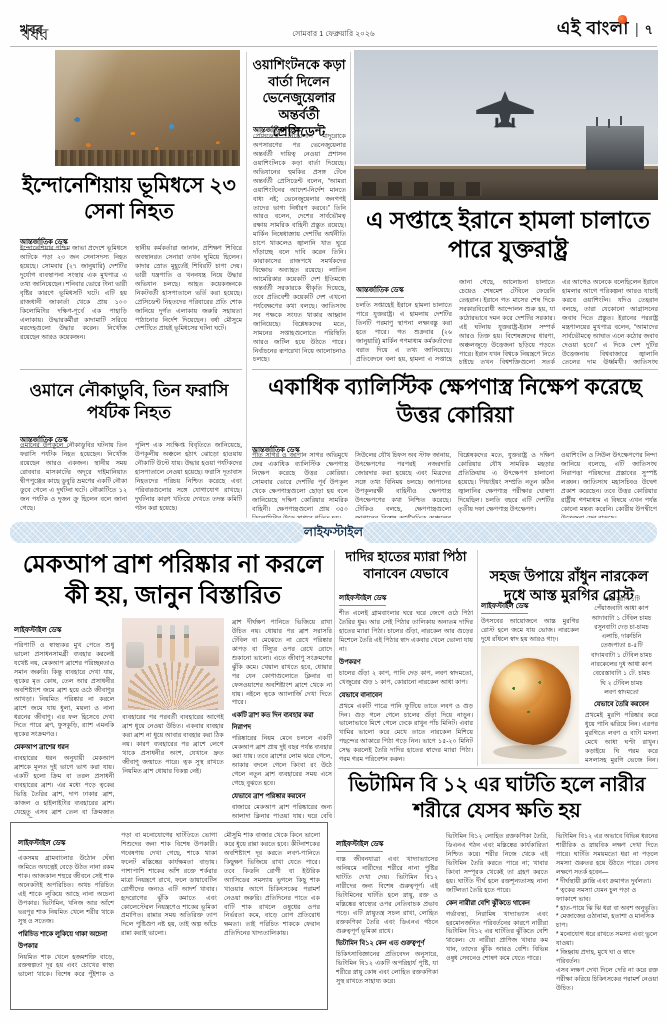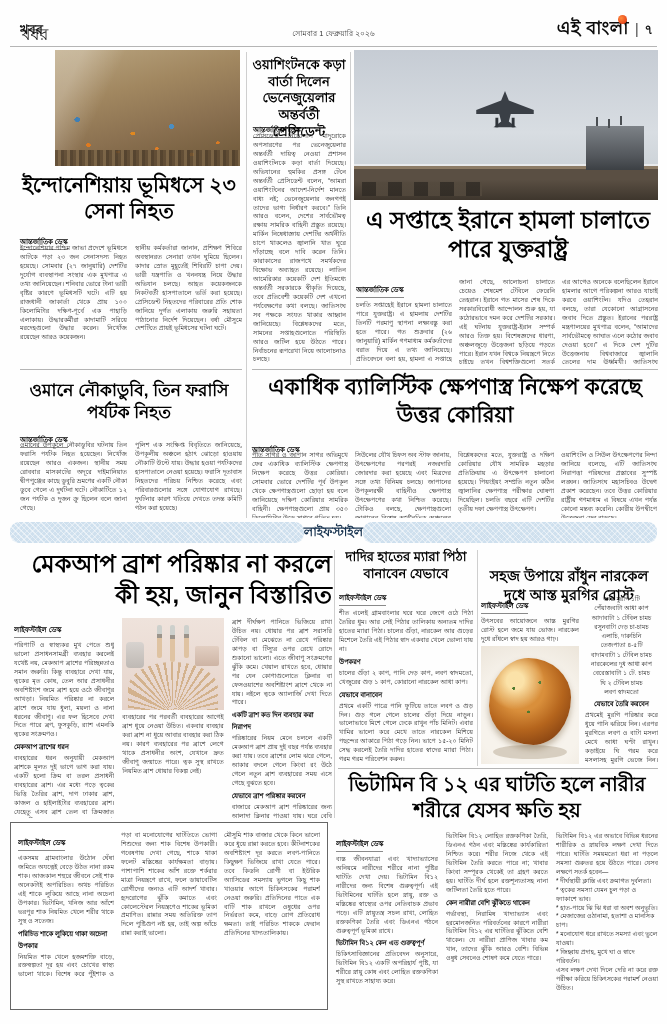--- a/index.html
+++ b/index.html
@@ -173,21 +173,21 @@
   <div class="abs ls-banner" style="left:10px;right:10px;top:522px;">
     <div class="ls-bar"></div>
     <div class="ls-title">লাইফস্টাইল</div>
     <div class="ls-bar"></div>
   </div>
 
   <div class="abs vrule" style="left:334px;top:550px;height:268px;"></div>
   <div class="abs vrule" style="left:477px;top:550px;height:216px;"></div>
   <div class="abs hrule" style="left:338px;width:320px;top:768px;"></div>
 
-  <div class="abs hl" style="left:14px;top:549px;width:318px;font-size:24px;text-align:right;">মেকআপ ব্রাশ পরিষ্কার না করলে কী হয়, জানুন বিস্তারিত</div>
+  <div class="abs hl" style="left:14px;top:549px;width:318px;font-size:24px;">মেকআপ ব্রাশ পরিষ্কার না করলে কী হয়, জানুন বিস্তারিত</div>
   <div class="abs cols" style="left:14px;top:618px;width:318px;height:200px;gap:8px;">
     <div class="col" style="width:101px;height:200px;">
       <span class="byline">লাইফস্টাইল ডেস্ক</span>
       <div class="bt">পরিপাটি ও স্বাস্থ্যকর মুখ পেতে শুধু ভালো প্রসাধনসামগ্রী ব্যবহার করলেই যথেষ্ট নয়, মেকআপ ব্রাশের পরিচ্ছন্নতাও সমান জরুরি। কিন্তু ব্যবহারে দেখা যায়, ত্বকের মৃত কোষ, তেল আর প্রসাধনীর অবশিষ্টাংশ জমে ব্রাশ হয়ে ওঠে জীবাণুর আখড়া। নিয়মিত পরিষ্কার না করলে ব্রাশে জমে যায় ধুলা, ময়লা ও নানা ধরনের জীবাণু। এর ফল হিসেবে দেখা দিতে পারে ব্রণ, ফুসকুড়ি, র‍্যাশ এমনকি ত্বকের সংক্রমণও।</div>
       <div class="sub">মেকআপ ব্রাশের ধরন</div>
       <div class="bt">ব্যবহারের ধরন অনুযায়ী মেকআপ ব্রাশকে মূলত দুই ভাগে ভাগ করা যায়। একটি হলো ক্রিম বা তরল প্রসাধনী ব্যবহারের ব্রাশ। এর মধ্যে পড়ে ত্বকের ভিত্তি তৈরির ব্রাশ, দাগ ঢাকার ব্রাশ, কাজল ও হাইলাইটার ব্যবহারের ব্রাশ। যেহেতু এসব ব্রাশ তেল বা ক্রিমজাত প্রসাধনীর সঙ্গে ব্যবহার করা হয়, তাই এগুলোতে খুব দ্রুত ময়লা ও জীবাণু জমে।</div>
       
       
     </div>
     <div class="col" style="width:102px;height:200px;">

